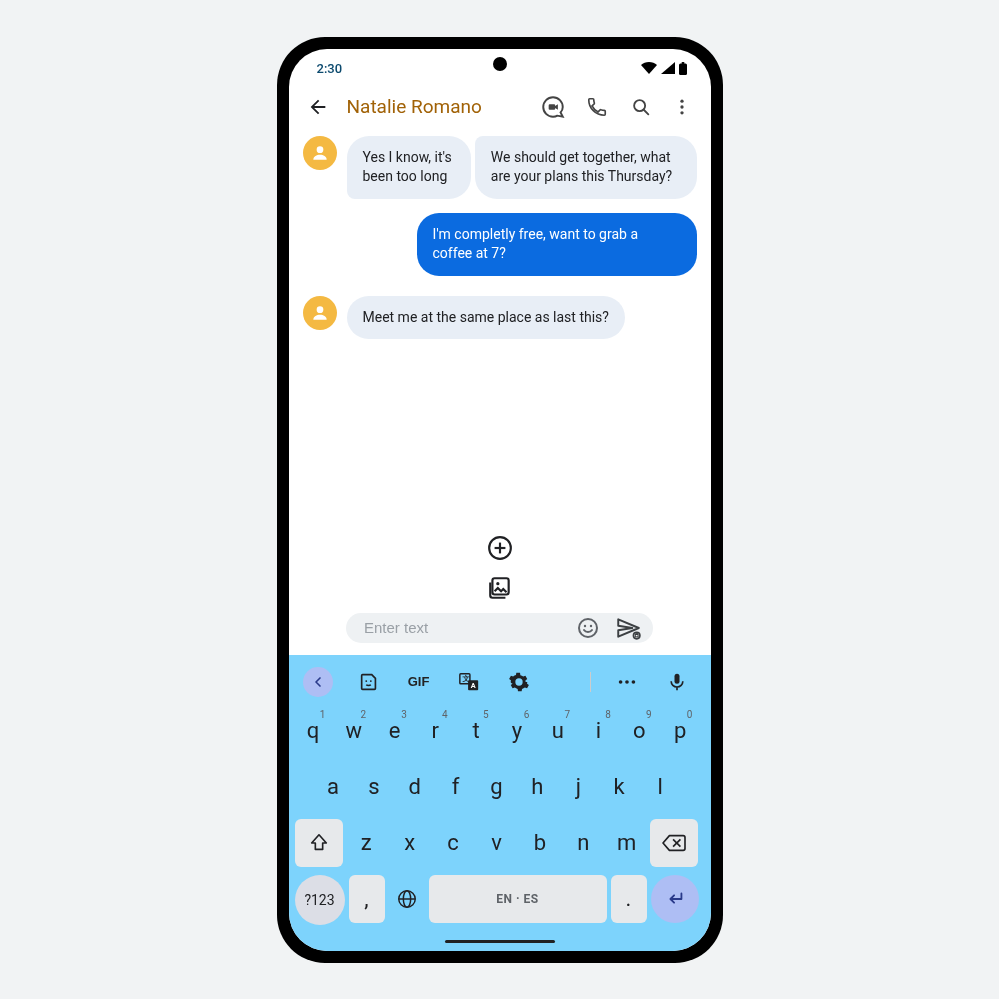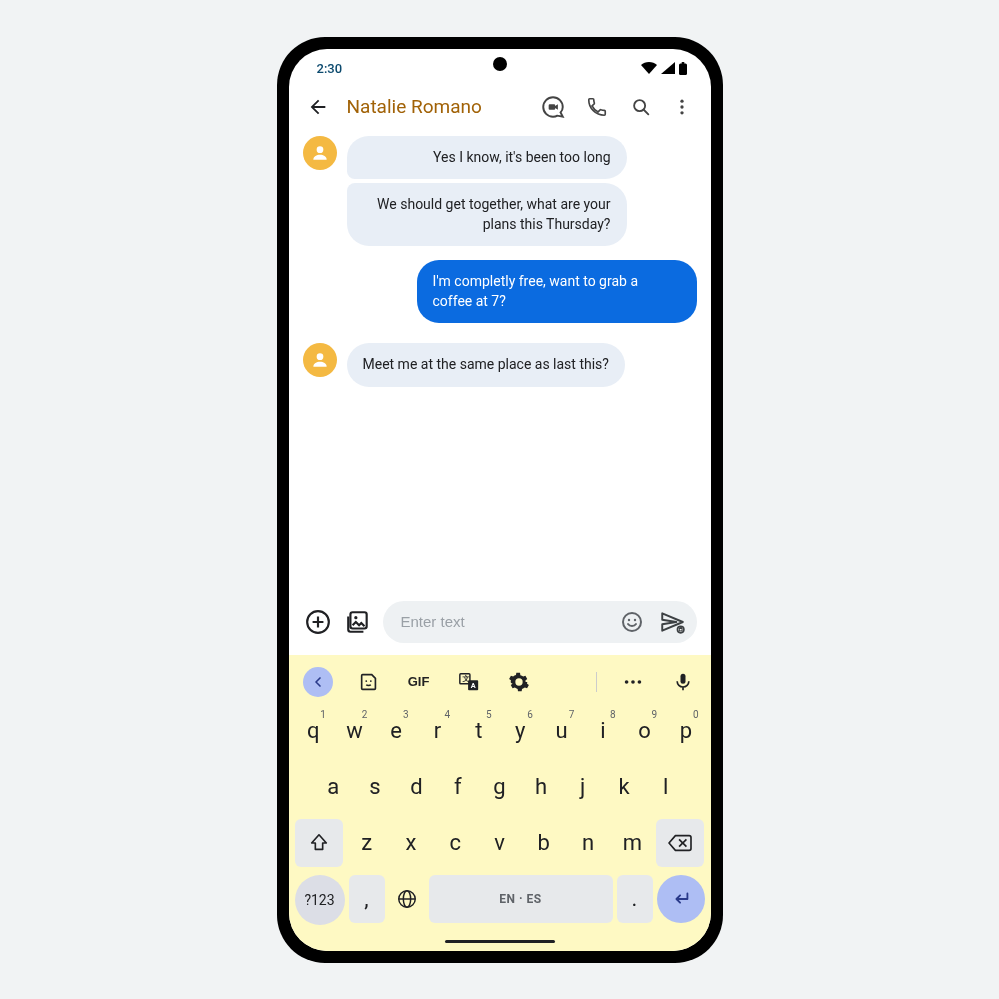--- a/index.html
+++ b/index.html
@@ -108,27 +108,28 @@
     line-height: 1.4;
     max-width: 280px;
   }
   .bubble.first-in { border-top-left-radius: 22px; border-bottom-left-radius: 8px; }
   .bubble.cont-in { border-top-left-radius: 8px; }
   .bubble.out {
     background: #0b6be0;
     color: #fff;
     border-top-right-radius: 22px;
   }
-  .msg-stack { display: flex; flex-direction: column; gap: 4px; text-align: right; }
+  .msg-stack { display: flex; flex-direction: row; gap: 4px; }
   
   .compose-bar {
     display: flex;
     align-items: center;
     gap: 10px;
     padding: 10px 14px 12px 14px;
+    flex-direction: column;
   }
   .compose-field {
     flex: 1;
     background: #eef1f3;
     border-radius: 24px;
     height: 42px;
     display: flex;
     align-items: center;
     padding: 0 10px 0 18px;
     gap: 10px;
@@ -137,22 +138,22 @@
     flex: 1;
     border: none;
     background: transparent;
     outline: none;
     font-size: 15px;
     color: #5f6368;
   }
   .compose-field input::placeholder { color: #9aa0a6; }
   
   .keyboard {
-    background: #fef9c3;
-    padding: 6px 6px 18px 6px;
+    background: #7dd3fc;
+    padding: 6px 12px 18px 6px;
     border-top: 0;
   }
   .kb-toolbar {
     display: flex;
     align-items: center;
     justify-content: space-between;
     padding: 6px 8px 10px 8px;
   }
   .kb-toolbar-left, .kb-toolbar-right {
     display: flex;

